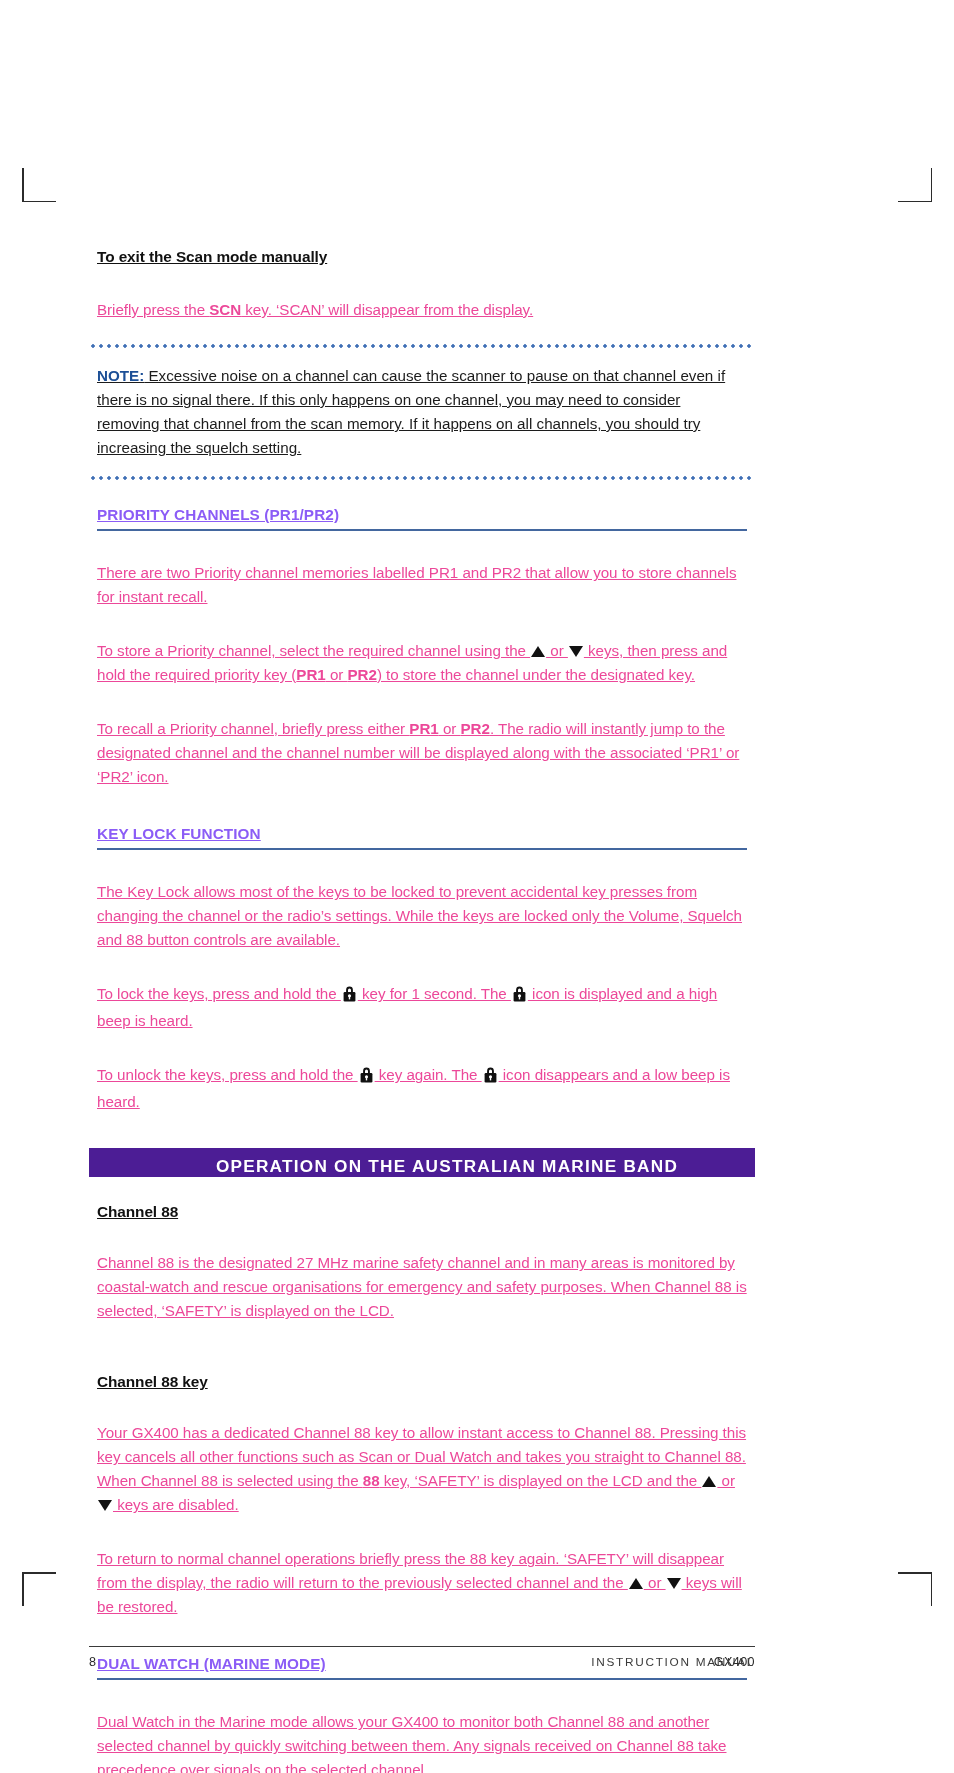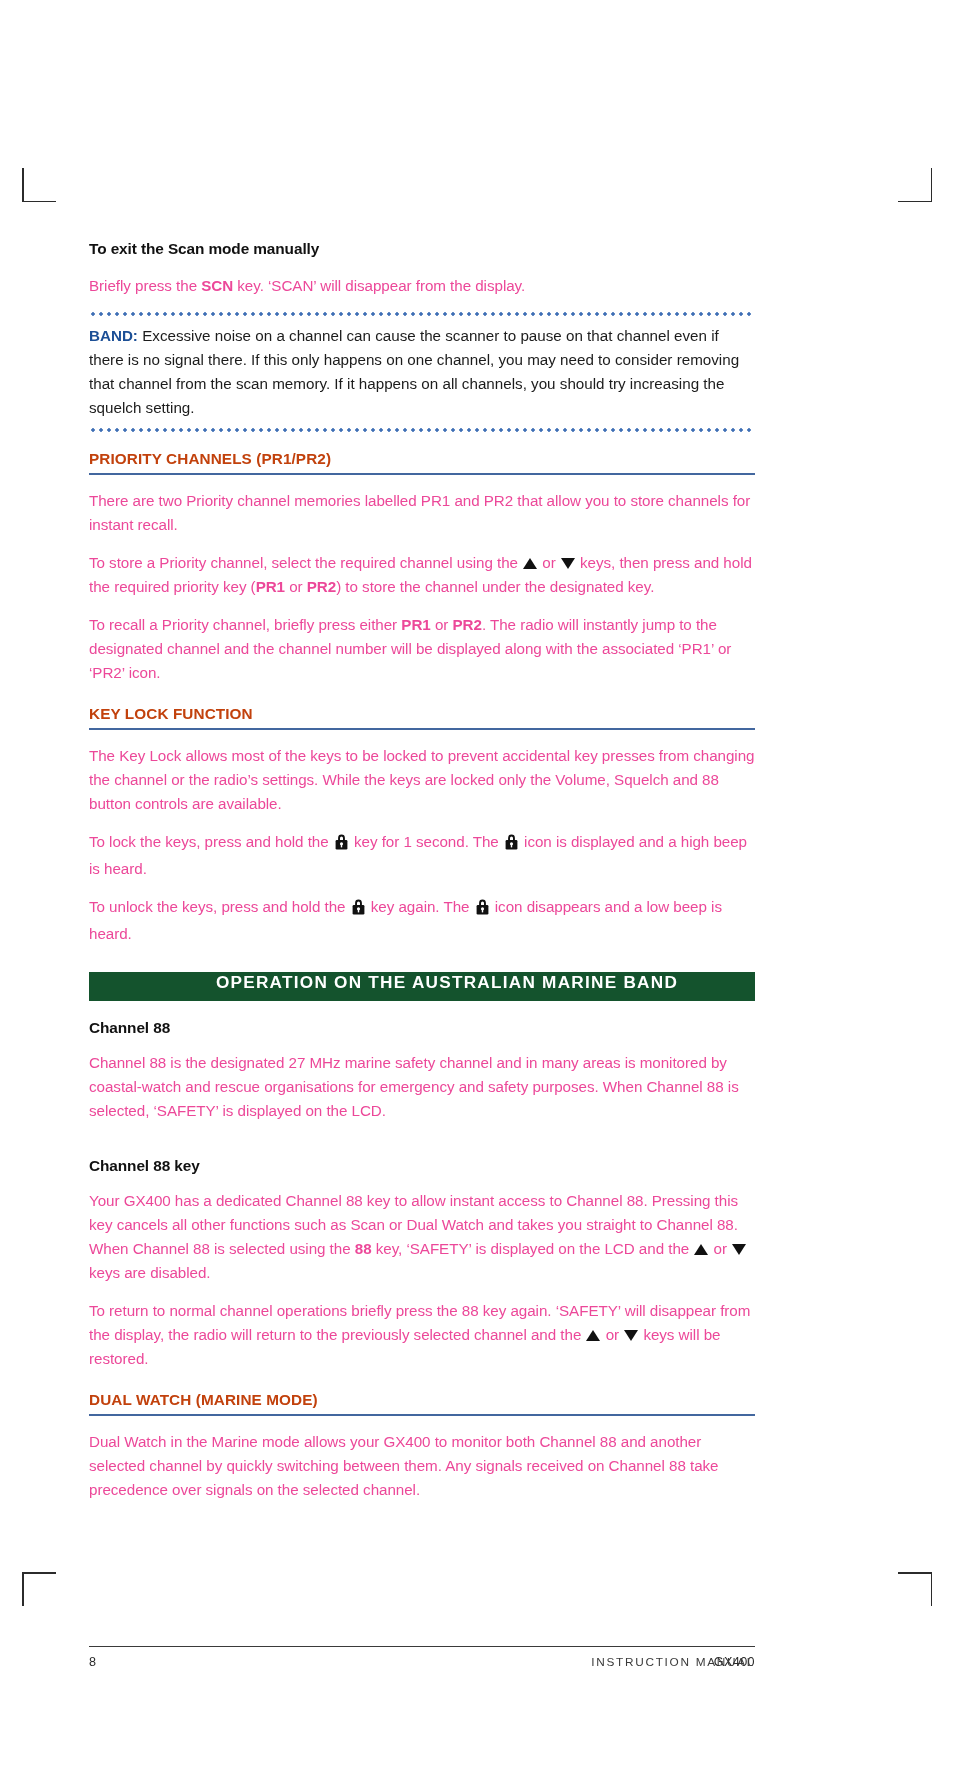--- a/index.html
+++ b/index.html
@@ -46,21 +46,22 @@
 
   
   .page {
     position: absolute;
     left: 89px;
     top: 240px;
     width: 666px;
   }
 
   p, h2, h3 {
-    margin: 0;
+    margin: 8px;
+    text-decoration: underline;
   }
 
   .body-text {
     font-size: 15.2px;
     line-height: 1.58;
     letter-spacing: -0.05px;
     color: #ec4899;
     text-align: left;
   }
 
@@ -95,32 +96,32 @@
   .note-label {
     font-weight: bold;
     color: #1c4f96;
   }
 
   
   .section-head {
     font-size: 15.3px;
     font-weight: bold;
     letter-spacing: 0.1px;
-    color: #c2410c;
+    color: #8b5cf6;
     padding-bottom: 5px;
     border-bottom: 2.2px solid #43679f;
   }
 
   
   .band {
-    background: #14532d;
+    background: #4c1d95;
     height: 29px;
     width: 666px;
     display: flex;
-    align-items: flex-start;
+    align-items: flex-end;
     justify-content: center;
     padding-right: 8px;
     box-sizing: border-box;
   }
   .band-text {
     color: #ffffff;
     font-size: 17.2px;
     font-weight: bold;
     letter-spacing: 1.25px;
     white-space: nowrap;
@@ -197,21 +198,21 @@
 <div class="page">
 
   <h3 class="sub-head">To exit the Scan mode manually</h3>
   <div class="gap-16"></div>
   <p class="body-text"><span>Briefly press the </span><b>SCN</b><span> key. ‘SCAN’ will disappear from the display.</span></p>
 
   <div class="gap-14"></div>
 
   <div class="dotted-rule"></div>
   <div class="gap-8"></div>
-  <p class="note-body"><span class="note-label">BAND:</span><span> Excessive noise on a channel can cause the scanner to pause on that channel even if there is no signal there. If this only happens on one channel, you may need to consider removing that channel from the scan memory. If it happens on all channels, you should try increasing the squelch setting.</span></p>
+  <p class="note-body"><span class="note-label">NOTE:</span><span> Excessive noise on a channel can cause the scanner to pause on that channel even if there is no signal there. If this only happens on one channel, you may need to consider removing that channel from the scan memory. If it happens on all channels, you should try increasing the squelch setting.</span></p>
   <div class="gap-8"></div>
   <div class="dotted-rule"></div>
 
   <div class="gap-18"></div>
 
   <h2 class="section-head">PRIORITY CHANNELS (PR1/PR2)</h2>
   <div class="gap-14"></div>
   <p class="body-text">There are two Priority channel memories labelled PR1 and PR2 that allow you to store channels for instant recall.</p>
   <div class="gap-14"></div>
 

